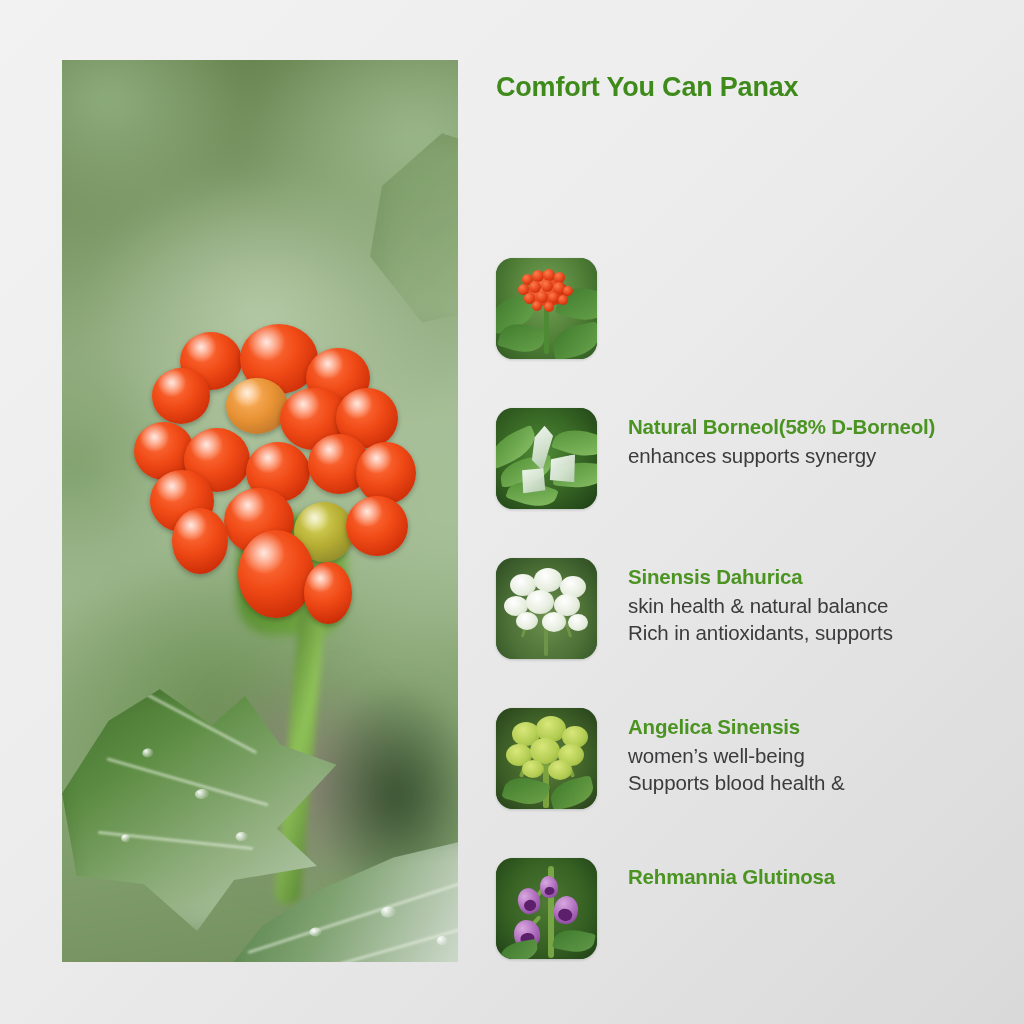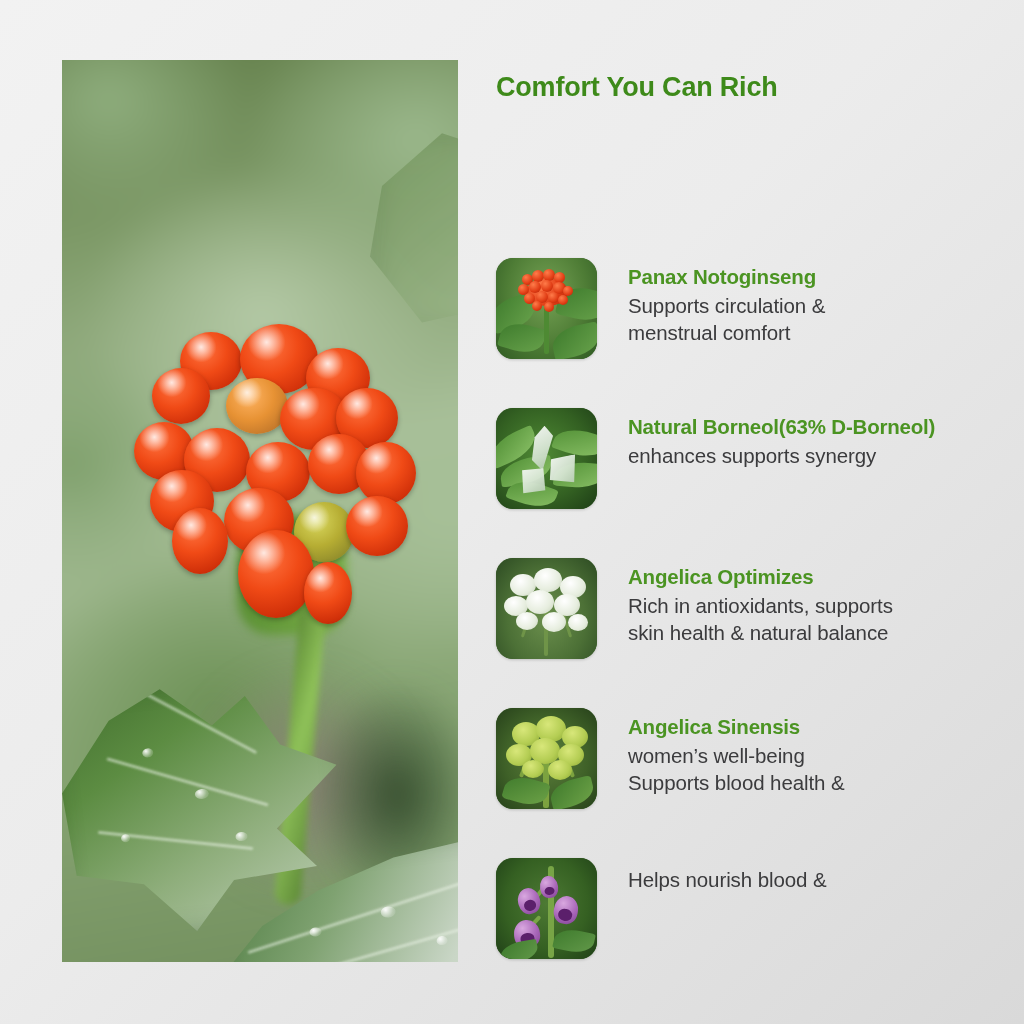--- a/index.html
+++ b/index.html
@@ -227,21 +227,21 @@
     <div class="vein" style="left:16%; top:56%; width:66%; height:3px; transform:rotate(-9deg);"></div>
     <div class="dew" style="left:30%; top:40%; width:12px; height:9px;"></div>
     <div class="dew" style="left:52%; top:34%; width:15px; height:11px;"></div>
     <div class="dew" style="left:68%; top:52%; width:11px; height:9px;"></div>
 
   </div>
 </div>
 
 <div class="content">
 
-  <h2 class="subhead">Comfort You Can Rich</h2>
+  <h2 class="subhead">Comfort You Can Panax</h2>
 
   <div class="ingredients">
 
     <div class="ingredient-row">
       <div class="thumb">
         <div class="tbg t1-bg"></div>
         <div class="tel t1-leaf" style="left:-6px; top:40px; width:46px; height:30px; transform:rotate(-18deg);"></div>
         <div class="tel t1-leaf" style="left:62px; top:30px; width:50px; height:32px; transform:rotate(14deg);"></div>
         <div class="tel t1-leaf" style="left:4px;  top:66px; width:44px; height:28px; transform:rotate(16deg);"></div>
         <div class="tel t1-leaf" style="left:56px; top:68px; width:48px; height:30px; transform:rotate(-12deg);"></div>
@@ -256,43 +256,36 @@
         <div class="tel t1-berry" style="left:45px; top:22px; width:12px; height:12px;"></div>
         <div class="tel t1-berry" style="left:57px; top:24px; width:12px; height:12px;"></div>
         <div class="tel t1-berry" style="left:67px; top:28px; width:10px; height:10px;"></div>
         <div class="tel t1-berry" style="left:28px; top:35px; width:11px; height:11px;"></div>
         <div class="tel t1-berry" style="left:40px; top:33px; width:12px; height:12px;"></div>
         <div class="tel t1-berry" style="left:52px; top:34px; width:11px; height:11px;"></div>
         <div class="tel t1-berry" style="left:62px; top:37px; width:10px; height:10px;"></div>
         <div class="tel t1-berry" style="left:36px; top:43px; width:10px; height:10px;"></div>
         <div class="tel t1-berry" style="left:48px; top:44px; width:10px; height:10px;"></div>
       </div>
-      <div class="row-text">
-        <div class="ing-name">Panax Notoginseng</div>
-        <div class="ing-desc">
-          <div>Supports circulation &amp;</div>
-          <div>menstrual comfort</div>
-        </div>
-      </div>
     </div>
 
     <div class="ingredient-row">
       <div class="thumb">
         <div class="tbg t2-bg"></div>
         <div class="tel t2-leaf" style="left:-8px; top:26px; width:50px; height:26px; transform:rotate(-24deg);"></div>
         <div class="tel t2-leaf" style="left:4px;  top:50px; width:52px; height:26px; transform:rotate(-8deg);"></div>
         <div class="tel t2-leaf" style="left:58px; top:22px; width:52px; height:26px; transform:rotate(18deg);"></div>
         <div class="tel t2-leaf" style="left:58px; top:54px; width:52px; height:26px; transform:rotate(6deg);"></div>
         <div class="tel t2-leaf" style="left:12px; top:74px; width:48px; height:24px; transform:rotate(20deg);"></div>
         <div class="tel t2-crystal" style="left:34px; top:18px; width:26px; height:44px; clip-path:polygon(38% 0%,78% 18%,66% 100%,18% 82%,10% 30%); transform:rotate(12deg);"></div>
         <div class="tel t2-crystal" style="left:50px; top:48px; width:34px; height:30px; clip-path:polygon(20% 6%,92% 0%,78% 92%,8% 74%); transform:rotate(-8deg);"></div>
         <div class="tel t2-crystal" style="left:22px; top:58px; width:30px; height:30px; clip-path:polygon(10% 18%,80% 4%,94% 76%,22% 94%); transform:rotate(6deg);"></div>
       </div>
       <div class="row-text">
-        <div class="ing-name">Natural Borneol(63% D-Borneol)</div>
+        <div class="ing-name">Natural Borneol(58% D-Borneol)</div>
         <div class="ing-desc">
           <div>enhances supports synergy</div>
         </div>
       </div>
     </div>
 
     <div class="ingredient-row">
       <div class="thumb">
         <div class="tbg t3-bg"></div>
         <div class="tel t3-stem" style="left:48px; top:52px; width:4px; height:46px;"></div>
@@ -302,24 +295,24 @@
         <div class="tel t3-umbel" style="left:38px; top:10px; width:28px; height:24px;"></div>
         <div class="tel t3-umbel" style="left:64px; top:18px; width:26px; height:22px;"></div>
         <div class="tel t3-umbel" style="left:8px;  top:38px; width:24px; height:20px;"></div>
         <div class="tel t3-umbel" style="left:30px; top:32px; width:28px; height:24px;"></div>
         <div class="tel t3-umbel" style="left:58px; top:36px; width:26px; height:22px;"></div>
         <div class="tel t3-umbel" style="left:20px; top:54px; width:22px; height:18px;"></div>
         <div class="tel t3-umbel" style="left:46px; top:54px; width:24px; height:20px;"></div>
         <div class="tel t3-umbel" style="left:72px; top:56px; width:20px; height:17px;"></div>
       </div>
       <div class="row-text">
-        <div class="ing-name">Angelica Optimizes</div>
+        <div class="ing-name">Sinensis Dahurica</div>
         <div class="ing-desc">
+          <div>skin health &amp; natural balance</div>
           <div>Rich in antioxidants, supports</div>
-          <div>skin health &amp; natural balance</div>
         </div>
       </div>
     </div>
 
     <div class="ingredient-row">
       <div class="thumb">
         <div class="tbg t4-bg"></div>
         <div class="tel t4-stem" style="left:47px; top:46px; width:6px; height:54px;"></div>
         <div class="tel t4-stem" style="left:28px; top:40px; width:4px; height:30px; transform:rotate(20deg);"></div>
         <div class="tel t4-stem" style="left:70px; top:40px; width:4px; height:30px; transform:rotate(-20deg);"></div>
@@ -358,20 +351,20 @@
         <div class="tel t5-bell" style="left:18px; top:62px; width:26px; height:28px; transform:rotate(-6deg);">
           <div class="throat"></div>
         </div>
         <div class="tel t5-bell" style="left:44px; top:18px; width:18px; height:22px; transform:rotate(-8deg);">
           <div class="throat"></div>
         </div>
         <div class="tel t5-leaf" style="left:58px; top:72px; width:40px; height:22px; transform:rotate(12deg);"></div>
         <div class="tel t5-leaf" style="left:4px;  top:84px; width:38px; height:20px; transform:rotate(-10deg);"></div>
       </div>
       <div class="row-text">
+        <div class="ing-name">Rehmannia Glutinosa</div>
         <div class="ing-desc">
-          <div>Helps nourish blood &amp;</div>
         </div>
       </div>
     </div>
 
   </div>
 </div>
 
 </body></html>

